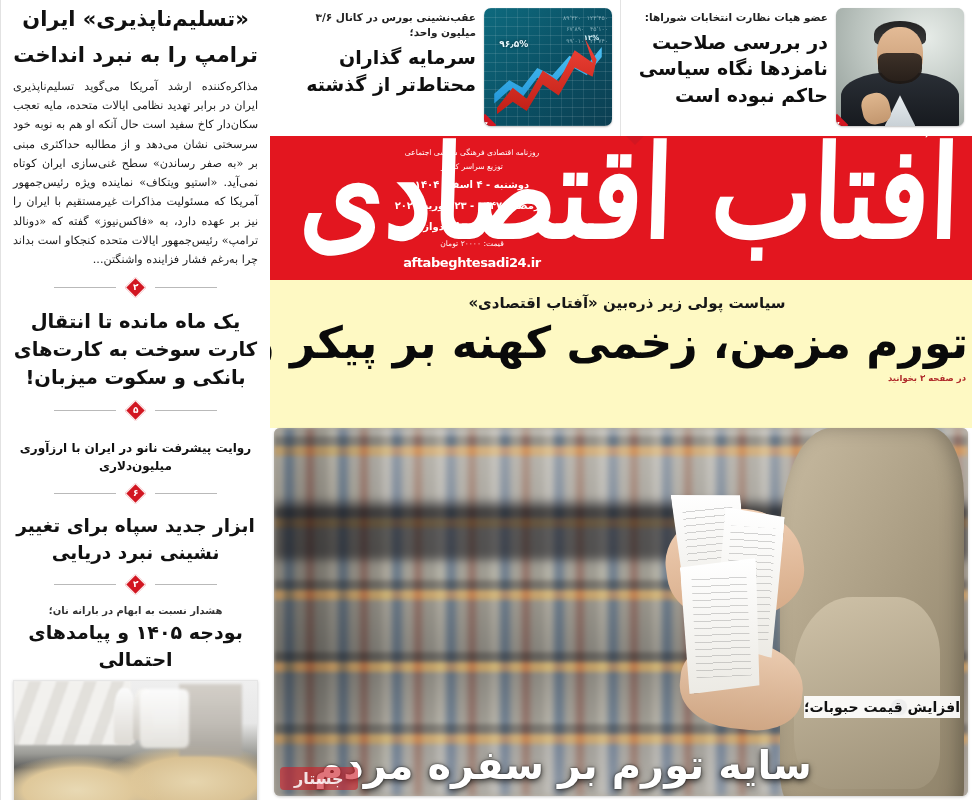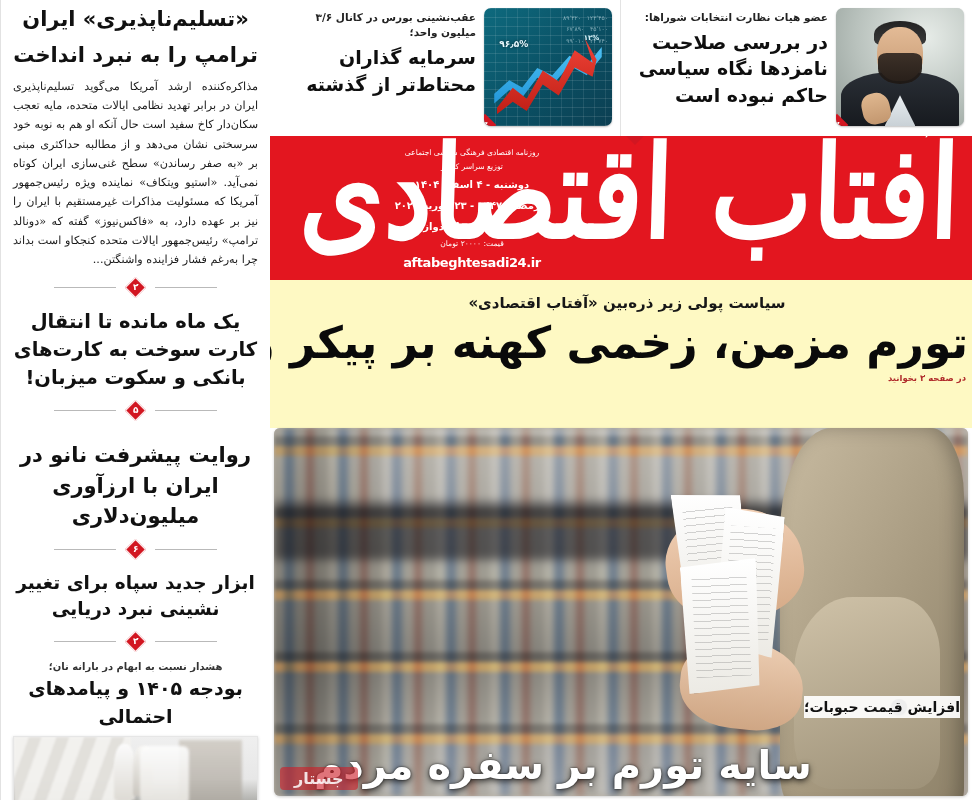--- a/index.html
+++ b/index.html
@@ -16,21 +16,21 @@
     padding:4px 10px 0 10px;
     border-left:1px solid #e2e2e2;
   }
   .side-head{
     font-weight:bold;color:#111;text-align:center;
     line-height:1.45;margin:0 0 6px 0;
     font-family:"DejaVu Sans","Liberation Sans",sans-serif;
   }
   .side-head.big{font-size:21px;letter-spacing:-0.4px;}
   .side-head.h2{font-size:19.5px;}
-  .side-head.h3{font-size:21px;margin-top:19px;}
+  .side-head.h3{font-size:12px;margin-top:19px;}
   .side-head.h4{font-size:18.5px;}
   .side-head.h5{font-size:19px;}
   .side-kicker{
     font-size:10px;color:#333;text-align:center;
     margin:2px 0 3px 0;font-weight:bold;
   }
   .side-body{
     font-size:11.2px;line-height:1.72;color:#1a1a1a;
     text-align:justify;text-align-last:right;
     margin:6px 2px 4px 2px;

